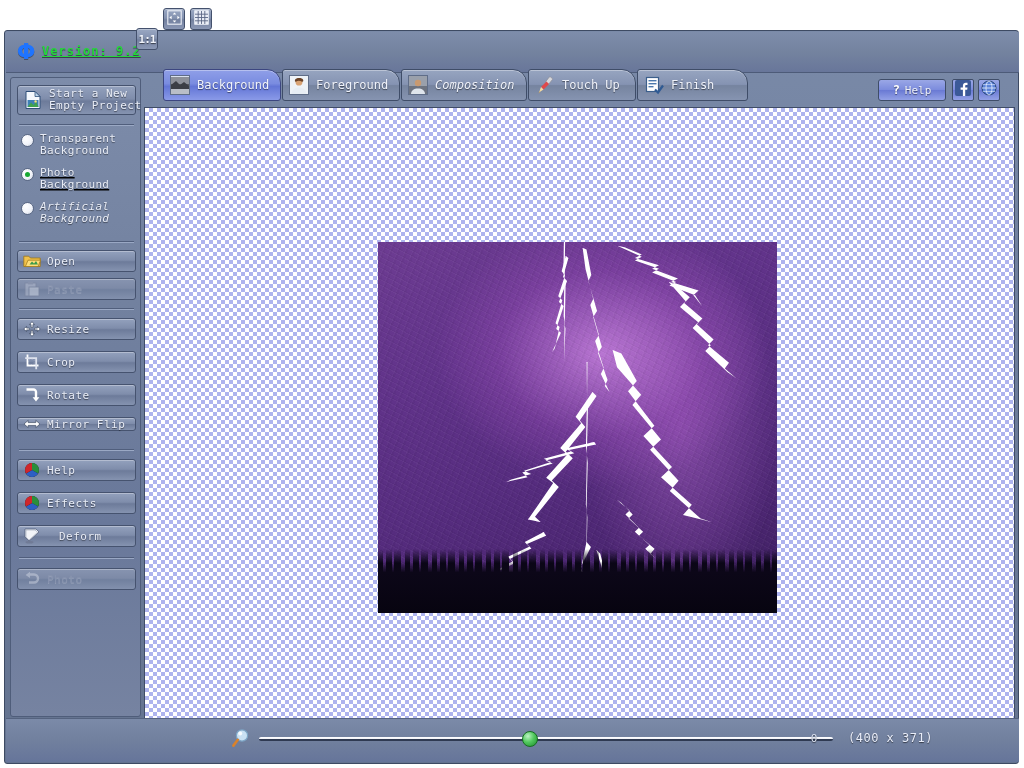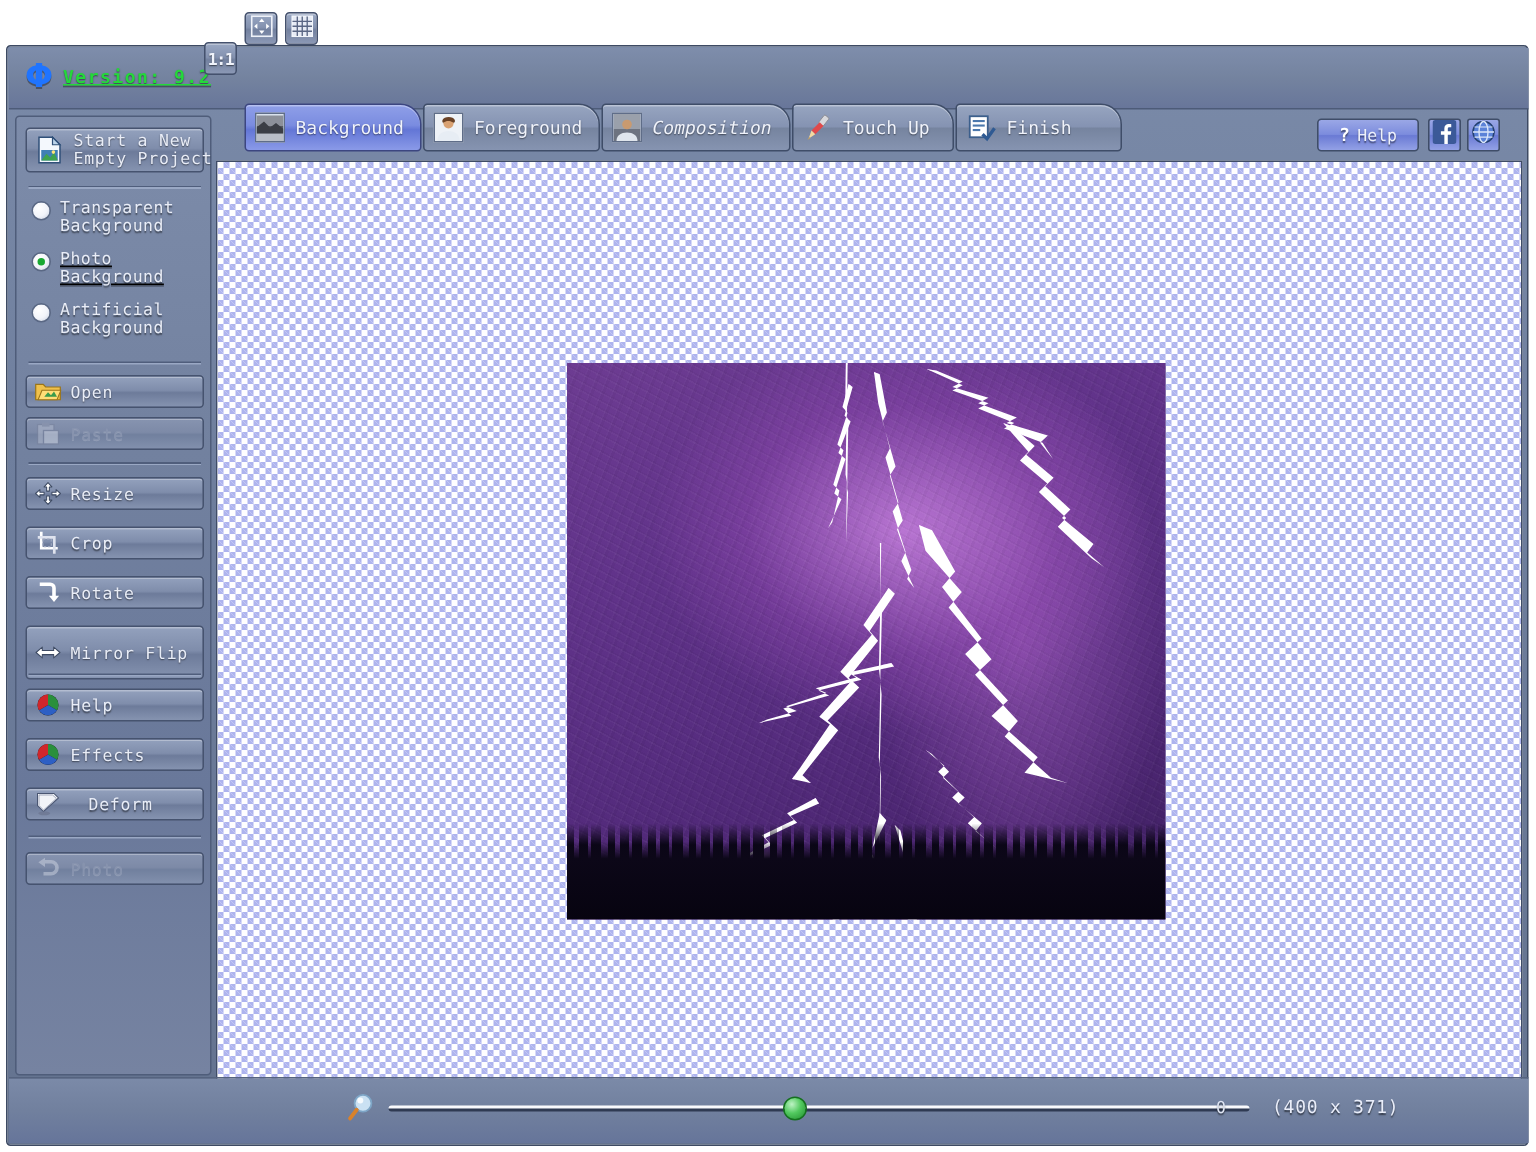--- a/index.html
+++ b/index.html
@@ -380,21 +380,21 @@
         <span class="rlbl"><span>Transparent</span><br><span>Background</span></span>
       </div>
 
       <div class="radio-row" style="top:89px;text-decoration:underline;">
         <span class="radio">
             <span class="dot"></span>
           </span>
         <span class="rlbl"><span>Photo</span><br><span>Background</span></span>
       </div>
 
-      <div class="radio-row" style="top:123px;">
+      <div class="radio-row" style="top:123px;font-style:italic;">
         <span class="radio"></span>
         <span class="rlbl"><span>Artificial</span><br><span>Background</span></span>
       </div>
 
       <div class="divider" style="top:163px;"></div>
 
       <div class="sb-btn" style="top:172px; height:22px;">
         <span style="width:18px;height:16px;flex:0 0 auto;">
           <svg width="18" height="16" viewBox="0 0 18 16">
             <path d="M.8 13.5V3.2h5l1.6 1.8h9.8v8.5z" fill="#f0c14b" stroke="#9a7418" stroke-width=".8"></path>
@@ -446,21 +446,21 @@
       <div class="sb-btn" style="top:306px; height:22px;">
         <span style="width:18px;height:16px;flex:0 0 auto;">
           <svg width="18" height="16" viewBox="0 0 18 16">
             <path d="M3.5 2.5 H10.5 a2.5 2.5 0 0 1 2.5 2.5 V11" fill="none" stroke="#ffffff" stroke-width="2.4" stroke-linejoin="round"></path>
             <path d="M9.6 10.2 L13 14.4 L16.4 10.2 Z" fill="#ffffff"></path>
           </svg>
         </span>
         <span class="lbl">Rotate</span>
       </div>
 
-      <div class="sb-btn" style="top:339px; height:36px;">
+      <div class="sb-btn" style="top:339px; height:14px;">
         <span style="width:18px;height:16px;flex:0 0 auto;">
           <svg width="18" height="16" viewBox="0 0 18 16">
             <path d="M1 8 L5.2 4.4 V6.6 H12.8 V4.4 L17 8 L12.8 11.6 V9.4 H5.2 V11.6 Z" fill="#ffffff" stroke="#3d4a63" stroke-width=".7" stroke-linejoin="round"></path>
           </svg>
         </span>
         <span class="lbl">Mirror Flip</span>
       </div>
 
       <div class="divider" style="top:371px;"></div>
 

